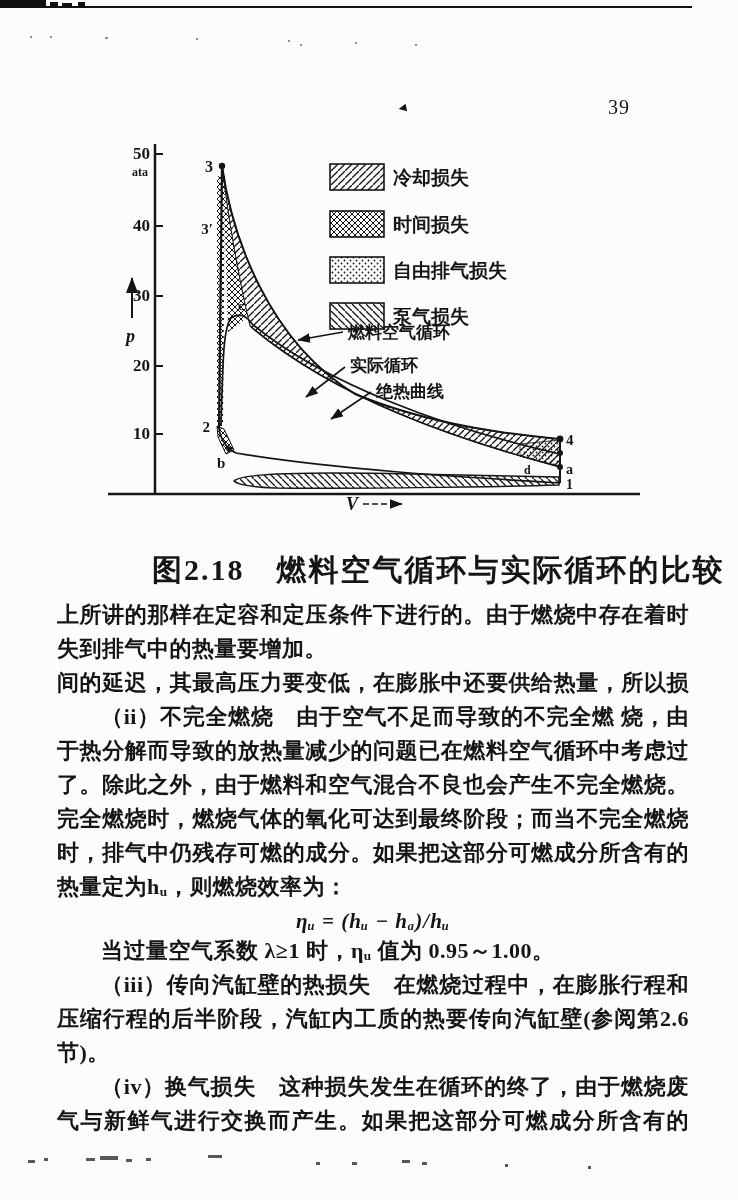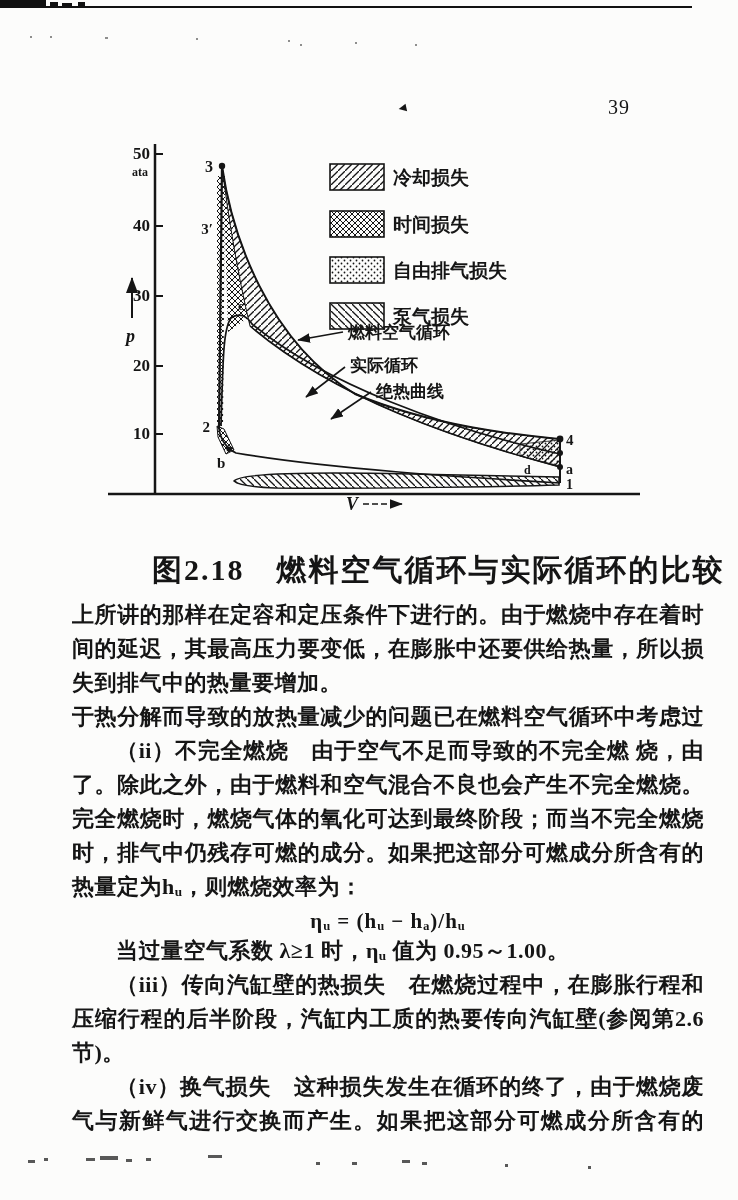--- a/index.html
+++ b/index.html
@@ -9,25 +9,25 @@
   .art{position:absolute;background:#111;}
   .speck{position:absolute;background:#222;opacity:.75;}
   .dot{position:absolute;background:#333;opacity:.55;}
   
   #pageno{position:absolute;top:96px;left:608px;font-size:20px;font-weight:normal;letter-spacing:1px;}
   #tickmark{position:absolute;top:100px;left:396px;font-size:13px;font-weight:bold;transform:rotate(-12deg);}
   
   #fig{position:absolute;left:100px;top:136px;width:545px;height:392px;}
   #caption{position:absolute;left:152px;top:550px;font-size:30px;font-weight:bold;letter-spacing:2px;white-space:nowrap;}
   
-  #bodytext{position:absolute;left:72px;top:598px;width:632px;font-size:22px;font-weight:700;line-height:34px;}
+  #bodytext{position:absolute;left:57px;top:598px;width:632px;font-size:22px;font-weight:700;line-height:34px;}
   .bl{height:34px;white-space:nowrap;letter-spacing:.5px;}
   .bl.j{white-space:normal;text-align:justify;text-align-last:justify;text-justify:inter-character;}
   .bl.ind{text-indent:2em;}
-  .fr{height:30px;text-align:center;font-size:21px;letter-spacing:1px;}
+  .fr{height:30px;text-align:center;font-size:21px;font-style:italic;letter-spacing:1px;}
   svg text{font-family:"Liberation Serif","DejaVu Serif",serif;fill:#151515;}
 </style>
 </head>
 <body>
 
 <div id="page">
 
   <div class="art" style="left:0;top:0;width:46px;height:6px;"></div>
   <div class="art" style="left:50px;top:2px;width:8px;height:4px;"></div>
   <div class="art" style="left:62px;top:3px;width:10px;height:3px;"></div>
@@ -148,24 +148,24 @@
     <text x="466" y="309" font-size="15" font-weight="bold">4</text>
     <text x="466" y="338" font-size="14" font-weight="bold">a</text>
     <text x="466" y="353" font-size="14" font-weight="bold">1</text>
   </svg>
   </div>
 
   <div id="caption">图2.18　燃料空气循环与实际循环的比较</div>
 
   <div id="bodytext">
     <div class="bl j">上所讲的那样在定容和定压条件下进行的。由于燃烧中存在着时</div>
+    <div class="bl">失到排气中的热量要增加。</div>
     <div class="bl j">间的延迟，其最高压力要变低，在膨胀中还要供给热量，所以损</div>
-    <div class="bl">失到排气中的热量要增加。</div>
+    <div class="bl j ind">（ii）不完全燃烧　由于空气不足而导致的不完全燃 烧，由</div>
     <div class="bl j">于热分解而导致的放热量减少的问题已在燃料空气循环中考虑过</div>
-    <div class="bl j ind">（ii）不完全燃烧　由于空气不足而导致的不完全燃 烧，由</div>
     <div class="bl j">了。除此之外，由于燃料和空气混合不良也会产生不完全燃烧。</div>
     <div class="bl j">完全燃烧时，燃烧气体的氧化可达到最终阶段；而当不完全燃烧</div>
     <div class="bl j">时，排气中仍残存可燃的成分。如果把这部分可燃成分所含有的</div>
     <div class="bl">热量定为hᵤ，则燃烧效率为：</div>
     <div class="fr">ηᵤ = (hᵤ − hₐ)/hᵤ</div>
     <div class="bl ind">当过量空气系数 λ≥1 时，ηᵤ 值为 0.95～1.00。</div>
     <div class="bl j ind">（iii）传向汽缸壁的热损失　在燃烧过程中，在膨胀行程和</div>
     <div class="bl j">压缩行程的后半阶段，汽缸内工质的热要传向汽缸壁(参阅第2.6</div>
     <div class="bl">节)。</div>
     <div class="bl j ind">（iv）换气损失　这种损失发生在循环的终了，由于燃烧废</div>

